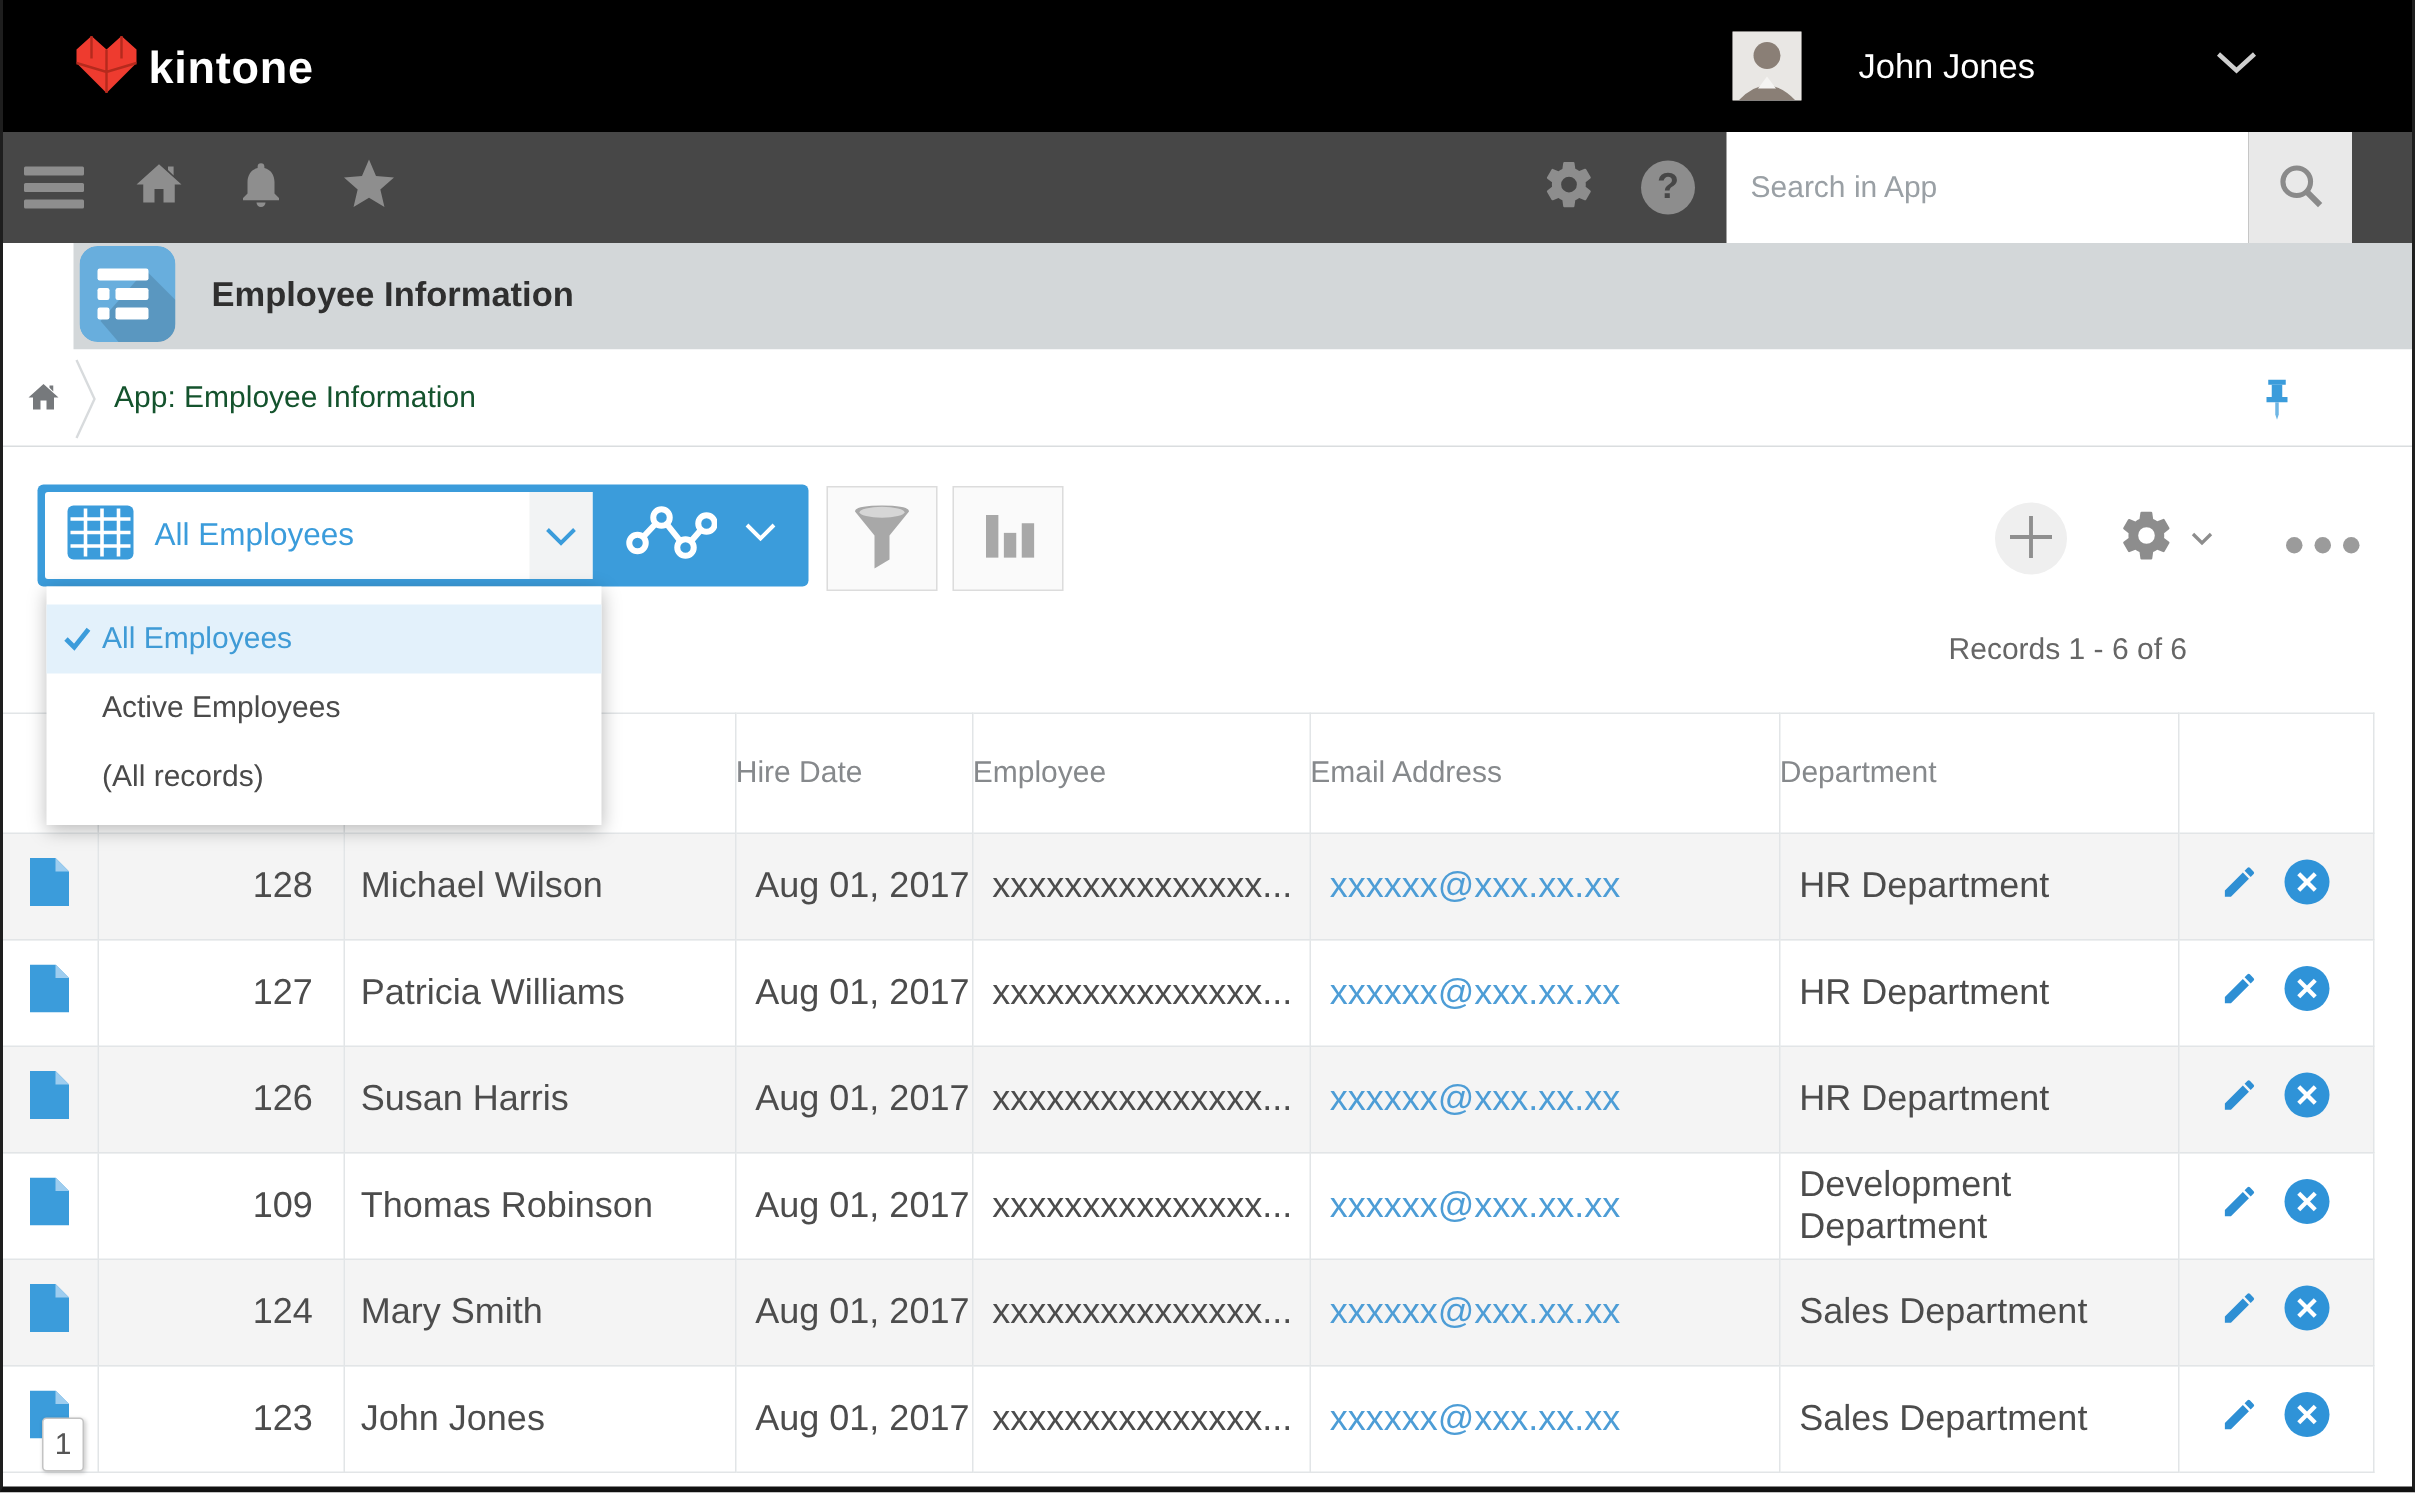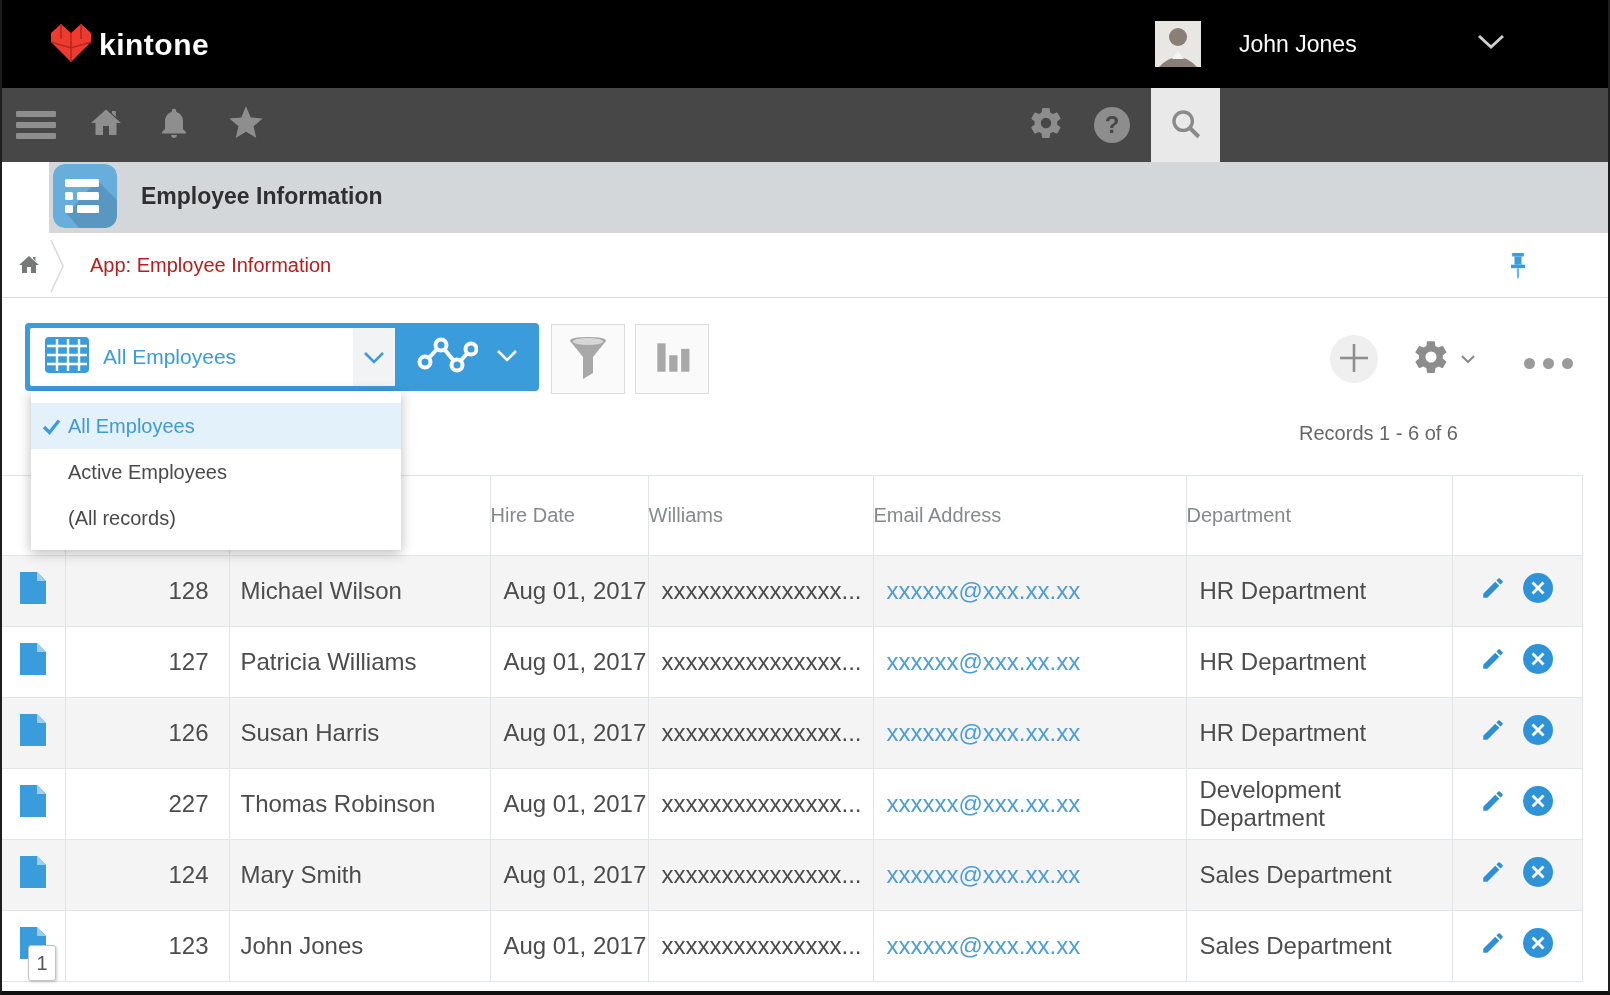--- a/index.html
+++ b/index.html
@@ -40,22 +40,22 @@
   
   .appbar { height:71px; background:#d3d7d9; position:relative;margin-left:47px; }
   .app-icon { position:absolute; left:4px; top:2px; }
   .app-title { position:absolute; left:92px; top:0; height:68px; display:flex; align-items:center;
                font-size:23px; color:#2f2f2f; font-weight:600; }
 
   
   .breadcrumb { height:65px; background:#fff; border-bottom:1px solid #dadddf; position:relative; }
   .bc-home { position:absolute; left:14px; top:20px; cursor:pointer; }
   .bc-sep { position:absolute; left:46px; top:5px; }
-  .bc-text { position:absolute; left:88px; top:0; height:65px; display:flex; align-items:center;
-             font-size:20px; color:#b91c1c; }
+  .bc-text { position:absolute; left:74px; top:0; height:65px; display:flex; align-items:center;
+             font-size:20px; color:#14532d; }
   .bc-pin { position:absolute; left:1506px; top:20px; cursor:pointer; }
 
   
   .toolbar { height:177px; background:#fff; position:relative; }
   .view-selector { position:absolute; left:23px; top:25px; width:514px; height:68px; background:#3b9cdb;
                    border-radius:4px; display:flex; cursor:pointer; }
   .vs-white { margin:5px 0 5px 5px; width:365px; background:#fff; border-radius:2px 0 0 2px;
               display:flex; align-items:center; position:relative; }
   .vs-table-icon { margin-left:14px; }
   .vs-label { margin-left:13px; font-size:21px; color:#3b9cdb; }
@@ -170,20 +170,21 @@
             <path d="M19.4 13c.04-.33.06-.66.06-1s-.02-.67-.06-1l2.1-1.65a.5.5 0 0 0 .12-.64l-2-3.46a.5.5 0 0 0-.61-.22l-2.48 1a7.3 7.3 0 0 0-1.73-1l-.37-2.65A.5.5 0 0 0 13.93 2h-4a.5.5 0 0 0-.5.42l-.37 2.65c-.62.26-1.2.6-1.73 1l-2.48-1a.5.5 0 0 0-.61.22l-2 3.46a.5.5 0 0 0 .12.64L4.46 11c-.04.33-.06.66-.06 1s.02.67.06 1l-2.1 1.65a.5.5 0 0 0-.12.64l2 3.46c.14.24.42.34.67.24l2.42-1c.53.4 1.11.74 1.73 1l.37 2.65a.5.5 0 0 0 .5.42h4a.5.5 0 0 0 .5-.42l.37-2.65c.62-.26 1.2-.6 1.73-1l2.42 1c.25.1.53 0 .67-.24l2-3.46a.5.5 0 0 0-.12-.64L19.4 13zM12 15.5A3.5 3.5 0 1 1 12 8.5a3.5 3.5 0 0 1 0 7z" fill="#8d8d8d"></path>
           </svg>
       </span>
     </div>
     <div class="nav-icon nv-help">
       <div class="help-circle">
           <span>?</span>
         </div>
     </div>
     <div class="searchbox">
+      <input type="text" placeholder="Search in App" style="">
       <button class="search-btn">
         <span>
           <svg width="34" height="34" viewBox="0 0 24 24">
               <circle cx="10" cy="10" r="6.5" fill="none" stroke="#8a8a8a" stroke-width="2.4"></circle>
               <line x1="15" y1="15" x2="21" y2="21" stroke="#8a8a8a" stroke-width="2.8"></line>
             </svg>
         </span>
       </button>
     </div>
   </nav>
@@ -354,21 +355,21 @@
           <col style="width:313px">
           <col style="width:266px">
           <col style="width:130px">
       </colgroup>
       <thead>
         <tr>
           <th></th>
           <th></th>
           <th></th>
           <th>Hire Date</th>
-          <th>Williams</th>
+          <th>Employee</th>
           <th>Email Address</th>
           <th>Department</th>
           <th></th>
         </tr>
       </thead>
       <tbody id="table-body">
   <tr class="alt">
     <td class="c-icon">
       <span>
         <svg width="26" height="32" viewBox="0 0 26 32">
@@ -481,21 +482,21 @@
 
   <tr>
     <td class="c-icon">
       <span>
         <svg width="26" height="32" viewBox="0 0 26 32">
           <path d="M0 0 H17 L26 9 V32 H0 Z" fill="#3b9cdb"></path>
           <path d="M17 0 L26 9 H17 Z" fill="#9ecdef"></path>
         </svg>
       </span>
     </td>
-    <td class="c-num">227</td>
+    <td class="c-num">109</td>
     <td class="c-name">Thomas Robinson</td>
     <td class="c-date">Aug 01, 2017</td>
     <td class="c-addr">xxxxxxxxxxxxxxx...</td>
     <td class="c-email">xxxxxx@xxx.xx.xx</td>
     <td class="c-dept">Development Department</td>
     <td class="c-actions">
       <div class="row-actions">
         <span class="act-edit">
           <span>
             <svg width="26" height="26" viewBox="0 0 24 24">

